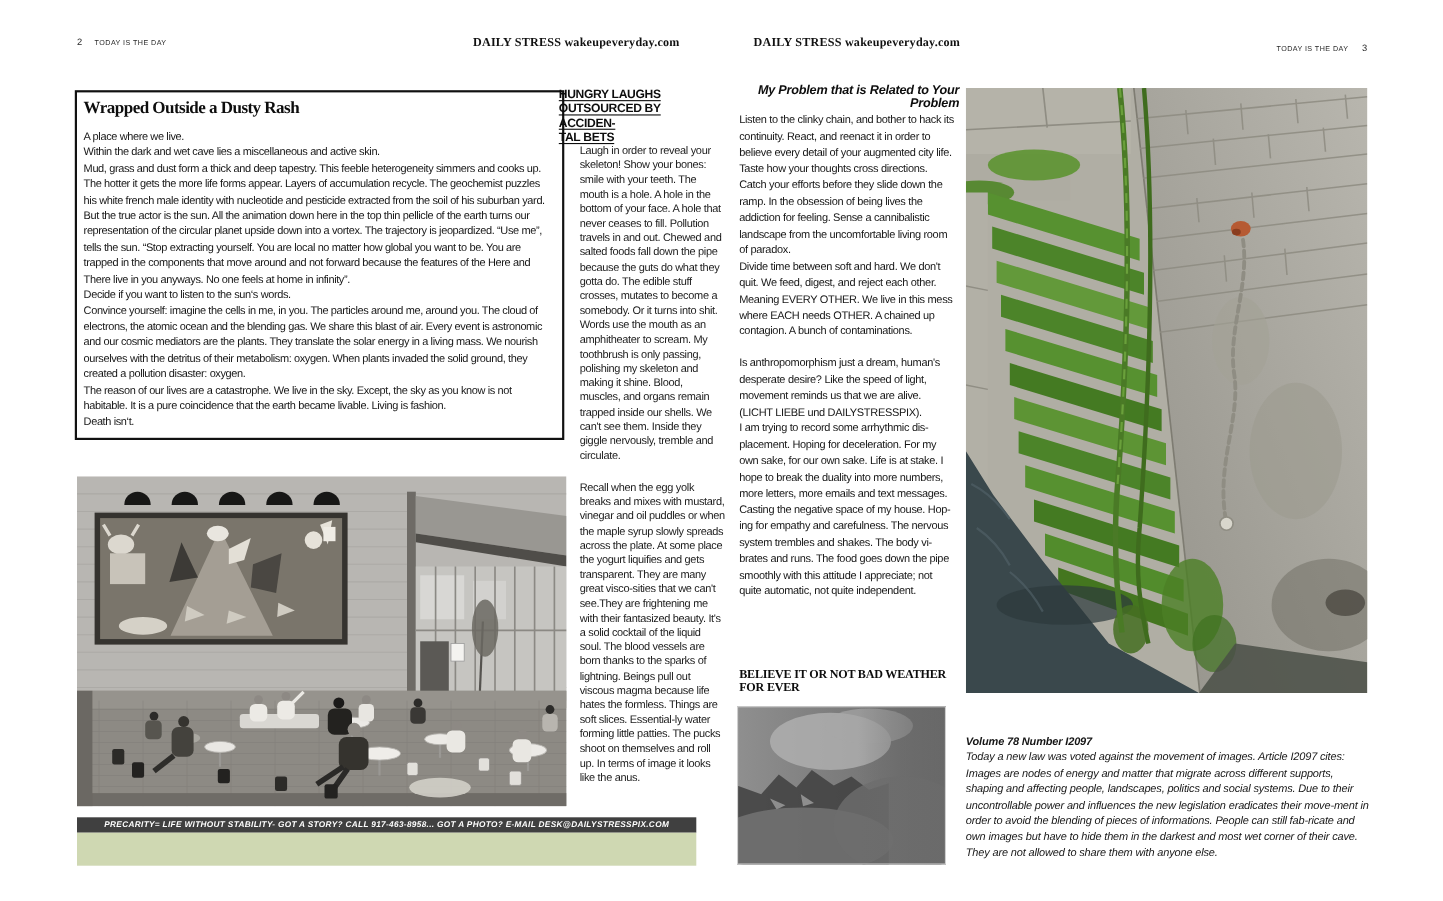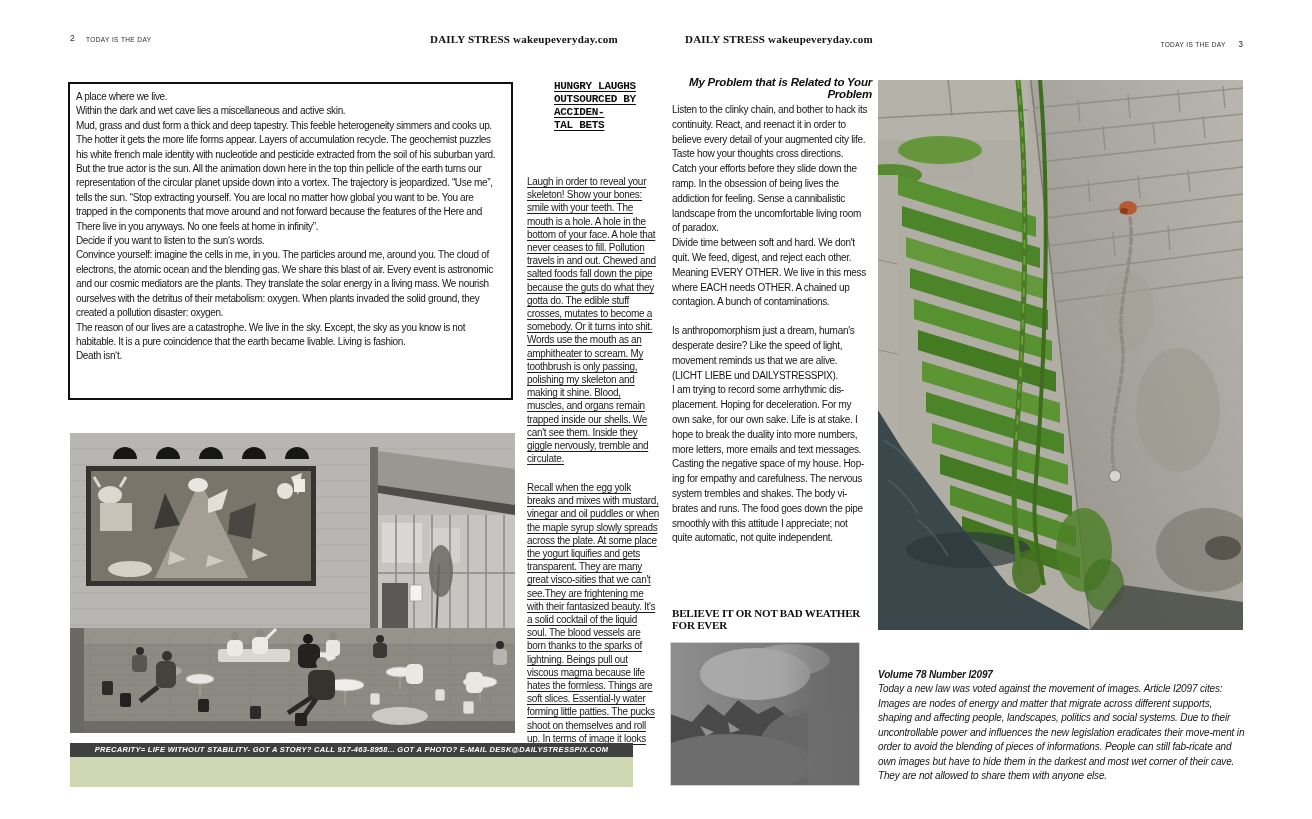--- a/index.html
+++ b/index.html
@@ -9,21 +9,21 @@
   .serifB{font-family:"Liberation Serif",serif;font-weight:bold;}
   .tagline{font-size:6.5px;letter-spacing:.4px;color:#2a2a2a;font-family:"Liberation Sans",sans-serif;}
   .pagenum{font-size:8.5px;color:#2a2a2a;}
   .masthead{font-size:11px;letter-spacing:.2px;color:#111;}
   .bodytxt{font-size:10px;line-height:14.4px;letter-spacing:-0.35px;color:#161616;}
   .boxwrap{border:2px solid #111;padding:6px 8px 8px 6px;box-sizing:border-box;background:#fff;}
   .boxtitle{font-size:15.5px;letter-spacing:-0.5px;margin:0 0 10px 0;color:#0d0d0d;}
   .coltitle{font-size:11px;font-weight:bold;letter-spacing:-0.3px;line-height:13px;
             text-decoration:underline;text-decoration-thickness:1px;text-underline-offset:2px;color:#0d0d0d;}
   .coltxt{font-size:10px;line-height:13.2px;letter-spacing:-0.3px;color:#1b1b1b;
-          text-decoration:underline;text-decoration-thickness:.8px;text-underline-offset:2px;margin-top:44px;}
+          text-decoration-thickness:.8px;text-underline-offset:2px;}
   .probtitle{font-size:11.5px;font-weight:bold;font-style:italic;letter-spacing:-0.2px;color:#0d0d0d;}
   .probtxt{font-size:10px;line-height:14.8px;letter-spacing:-0.3px;color:#161616;}
   .probtxt .gap{margin-top:14px;}
   .weatherhead{font-size:11px;letter-spacing:-0.2px;color:#0d0d0d;}
   .legtitle{font-size:16px;letter-spacing:-0.3px;color:#0d0d0d;}
   .legtxt{font-size:10px;line-height:14.5px;font-style:italic;letter-spacing:-0.15px;color:#161616;}
   .banner{background:#404040;color:#ffffff;font-size:7.5px;font-weight:bold;font-style:italic;
           letter-spacing:.3px;text-align:center;line-height:14px;}
   .strip{background:#cfd8b2;}
   p{margin:0;}
@@ -37,32 +37,33 @@
   <div class="abs tagline" style="left:86px;top:36px;">TODAY IS THE DAY</div>
   <div class="abs masthead serifB" style="left:430px;top:33px;">DAILY STRESS wakeupeveryday.com</div>
 
   <div class="abs masthead serifB" style="left:685px;top:33px;">DAILY STRESS wakeupeveryday.com</div>
   <div class="abs" style="left:1100px;top:33px;width:143px;text-align:right;">
     <span class="tagline">TODAY IS THE DAY</span>
     <span class="pagenum" style="margin-left:8px;">3</span>
   </div>
 
   <div class="abs boxwrap" style="left:68px;top:82px;width:445px;height:318px;">
+    <h1 class="boxtitle serifB">Wrapped Outside a Dusty Rash</h1>
     <div class="bodytxt">
       <p>A place where we live.</p>
       <p>Within the dark and wet cave lies a miscellaneous and active skin.</p>
       <p>Mud, grass and dust form a thick and deep tapestry. This feeble heterogeneity simmers and cooks up. The hotter it gets the more life forms appear. Layers of accumulation recycle. The geochemist puzzles his white french male identity with nucleotide and pesticide extracted from the soil of his suburban yard. But the true actor is the sun. All the animation down here in the top thin pellicle of the earth turns our representation of the circular planet upside down into a vortex. The trajectory is jeopardized. “Use me”, tells the sun. “Stop extracting yourself. You are local no matter how global you want to be. You are trapped in the components that move around and not forward because the features of the Here and There live in you anyways. No one feels at home in infinity”.</p>
       <p>Decide if you want to listen to the sun‘s words.</p>
       <p>Convince yourself: imagine the cells in me, in you. The particles around me, around you. The cloud of electrons, the atomic ocean and the blending gas. We share this blast of air. Every event is astronomic and our cosmic mediators are  the plants. They translate the solar energy in a living mass. We nourish ourselves with the detritus of their metabolism: oxygen. When plants invaded the solid ground, they created a pollution disaster: oxygen.</p>
       <p>The reason of our lives are a catastrophe. We live in the sky. Except, the sky as you know is not habitable. It is a pure coincidence that the earth became livable. Living is fashion.</p>
       <p>Death isn‘t.</p>
     </div>
   </div>
 
-  <div class="abs" style="left:554px;top:80px;width:132px;font-family:Liberation Mono, monospace;">
+  <div class="abs" style="left:508px;top:80px;width:132px;">
     <div class="coltitle">
       <div>HUNGRY LAUGHS</div>
       <div>OUTSOURCED BY ACCIDEN-</div>
       <div>TAL BETS</div>
     </div>
   </div>
   <div class="abs coltxt" style="left:527px;top:131px;width:132px;">Laugh in order to reveal your skeleton! Show your bones: smile with your teeth. The mouth is a hole. A hole in the bottom of your face. A hole that never ceases to fill. Pollution travels in and out. Chewed and salted foods fall down the pipe because the guts do what they gotta do. The edible stuff crosses, mutates to become a somebody. Or it turns into shit. Words use the mouth as an amphitheater to scream. My toothbrush is only passing, polishing my skeleton and making it shine. Blood, muscles, and organs remain trapped inside our shells. We can't see them. Inside they giggle nervously, tremble and circulate.</div>
   <div class="abs coltxt" style="left:527px;top:437px;width:132px;">Recall when the egg yolk breaks and mixes with mustard, vinegar and oil puddles or when the maple syrup slowly spreads across the plate. At some place the yogurt liquifies and gets transparent. They are many great visco-sities that we can't see.They are frightening me with their fantasized beauty. It's a solid cocktail of the liquid soul. The blood vessels are born thanks to the sparks of lightning. Beings pull out viscous magma because life hates the formless. Things are soft slices. Essential-ly water forming little patties. The pucks shoot on themselves and roll up. In terms of image it looks like the anus.</div>
 
   <svg class="abs" style="left:70px;top:433px;" width="445" height="300" viewBox="0 0 445 300" role="img">

